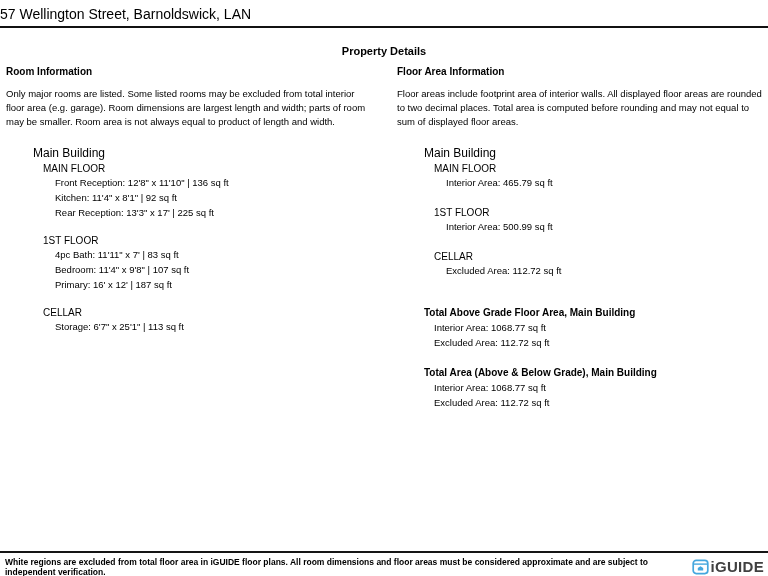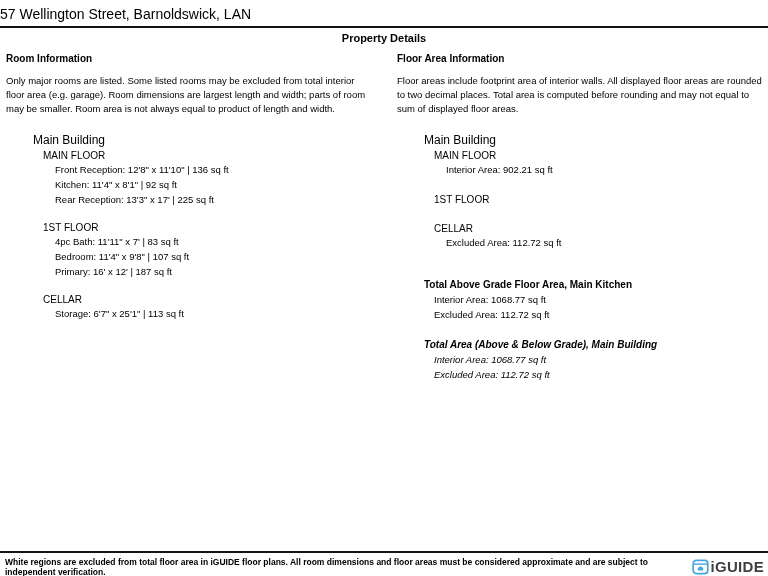--- a/index.html
+++ b/index.html
@@ -12,21 +12,21 @@
   .page { position:absolute; inset:0; }
 
   
   .title {
     text-align:left; font-weight:normal; font-size:14px; line-height:16px;
     padding-top:6px;
   }
   .header-rule { border:0; border-top:2px solid #111; margin:4px 0 0 0; }
   .subtitle {
     text-align:center; font-weight:bold; font-size:11px; line-height:13px;
-    margin-top:4px;
+    margin-top:17px;
   }
 
   
   .columns { display:flex; margin-top:8px; }
   .col { width:384px; box-sizing:border-box; }
   .col-left  { padding-left:6px; }
   .col-right { padding-left:13px; }
   .col-heading { font-weight:bold; font-size:10px; line-height:12px; }
   .col-desc { font-size:9.5px; line-height:14px; margin-top:9px; }
   .col-left  .col-desc { width:366px; }
@@ -37,21 +37,21 @@
   .building-name { font-weight:normal; font-size:12px; line-height:13px; }
   .floor { margin-left:10px; margin-top:2px; }
   .floor + .floor { margin-top:14px; }
   .col-right .floor + .floor { margin-top:16px; }
   .floor-name { font-size:10px; line-height:13px; }
   .room-line, .area-line { font-size:9.5px; line-height:15px; margin-left:12px; }
 
   
   .total-block { margin-left:27px; }
   .total-first { margin-top:28px; }
-  .total-next  { margin-top:16px;font-style:italic; }
+  .total-next  { margin-top:16px; }
   .total-name { font-weight:bold; font-size:10px; line-height:14px; }
   .total-block .area-line { margin-left:10px; }
 
   
   .footer { position:absolute; left:0; right:0; bottom:0; height:25px;font-weight:bold; }
   .footer-rule { border:0; border-top:2.5px solid #151515; margin:0; }
   .footer-content {
     display:flex; justify-content:space-between; align-items:center;
     padding:4px 4px 0 5px;
   }
@@ -103,35 +103,36 @@
 
     <div class="col col-right">
       <div class="col-heading">Floor Area Information</div>
       <div class="col-desc">Floor areas include footprint area of interior walls. All displayed floor areas are rounded to two decimal places. Total area is computed before rounding and may not equal to sum of displayed floor areas.</div>
 
       <div class="building">
         <div class="building-name">Main Building</div>
 
         <div class="floor">
           <div class="floor-name">MAIN FLOOR</div>
-          <div class="area-line">Interior Area: 902.21 sq ft</div>
+          <div class="area-line">Interior Area: 465.79 sq ft</div>
         </div>
 
         <div class="floor">
           <div class="floor-name">1ST FLOOR</div>
+          <div class="area-line">Interior Area: 500.99 sq ft</div>
         </div>
 
         <div class="floor">
           <div class="floor-name">CELLAR</div>
           <div class="area-line">Excluded Area: 112.72 sq ft</div>
         </div>
       </div>
 
       <div class="total-block total-first">
-        <div class="total-name">Total Above Grade Floor Area, Main Kitchen</div>
+        <div class="total-name">Total Above Grade Floor Area, Main Building</div>
         <div class="area-line">Interior Area: 1068.77 sq ft</div>
         <div class="area-line">Excluded Area: 112.72 sq ft</div>
       </div>
 
       <div class="total-block total-next">
         <div class="total-name">Total Area (Above &amp; Below Grade), Main Building</div>
         <div class="area-line">Interior Area: 1068.77 sq ft</div>
         <div class="area-line">Excluded Area: 112.72 sq ft</div>
       </div>
     </div>

